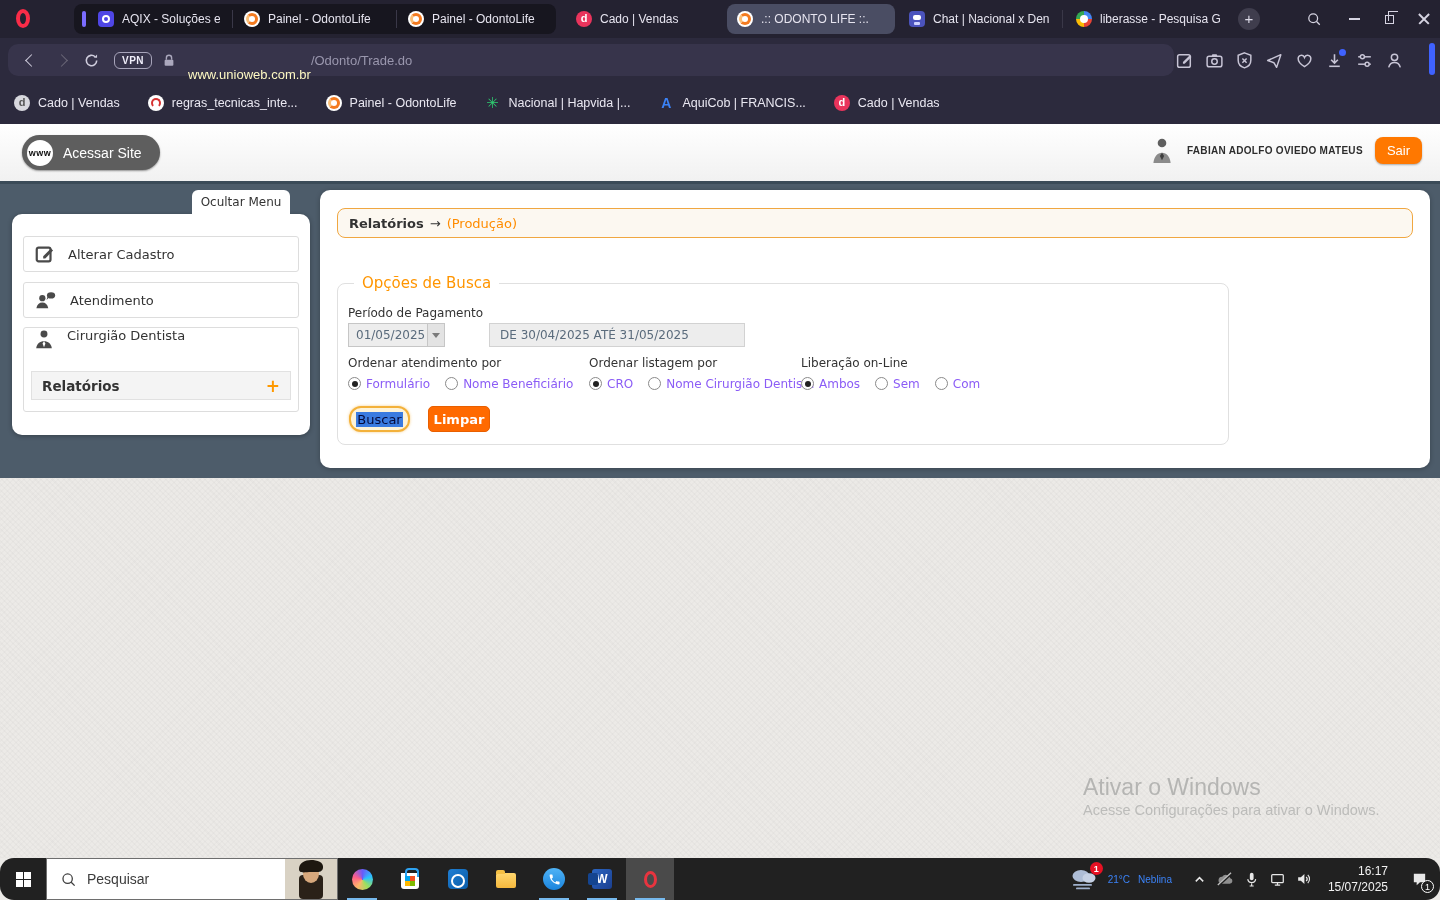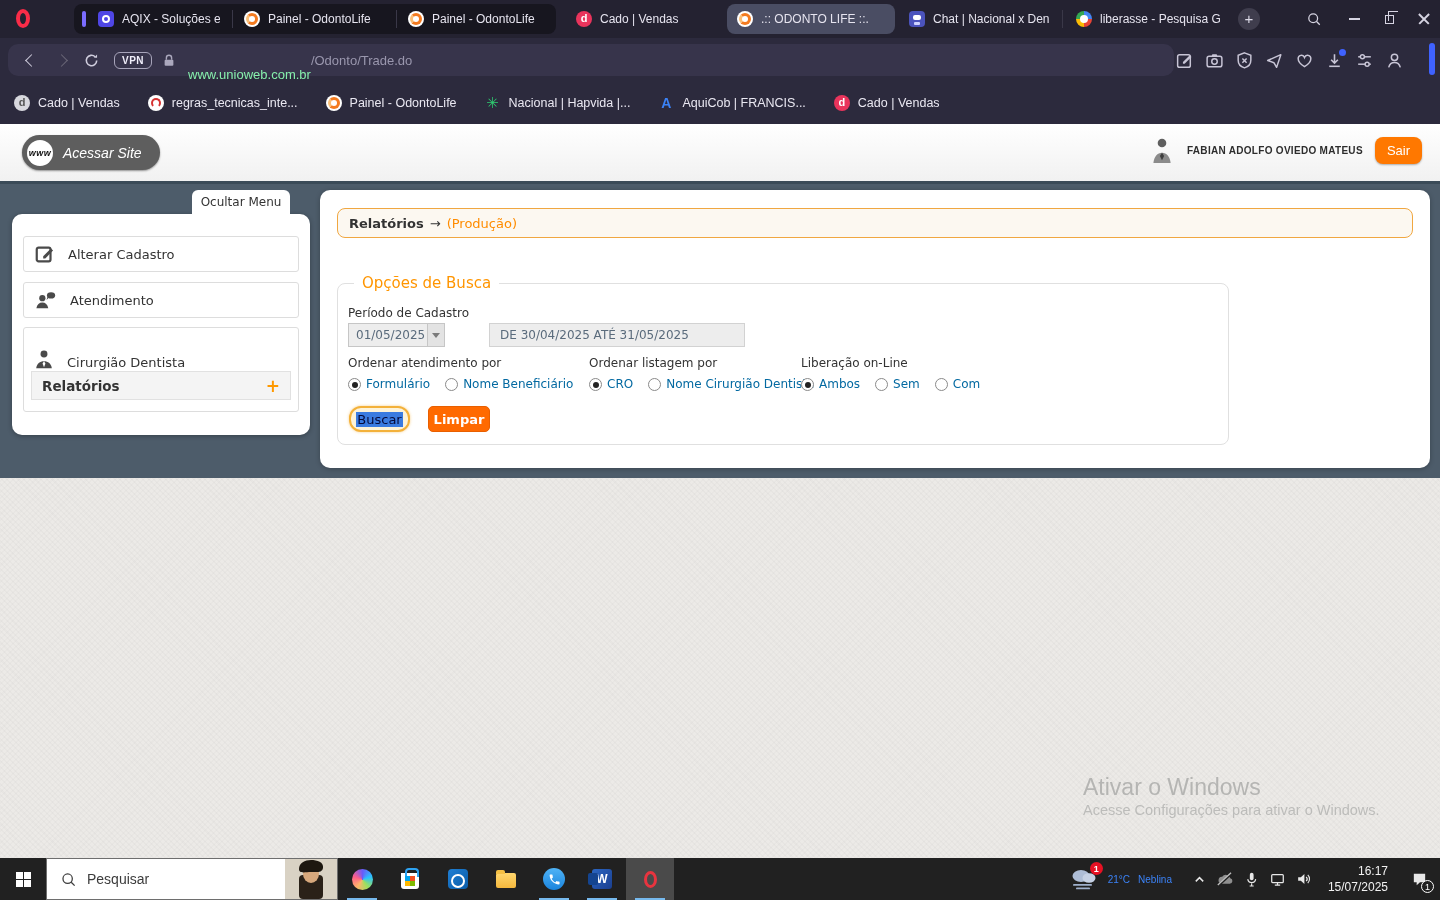--- a/index.html
+++ b/index.html
@@ -41,52 +41,52 @@
   .restore-sq::before { content:""; position:absolute; left:2px; bottom:2px; width:9px; height:9px; border:1.4px solid #d6d4e2; border-right:none; border-bottom:none; background:transparent; }
   .x1,.x2 { position:absolute; width:14px; height:1.5px; background:#d6d4e2; }
   .x1{ transform:rotate(45deg);} .x2{ transform:rotate(-45deg);}
 
   .chromerow { position:absolute; top:38px; left:0; width:1440px; height:44px; background:#2c2a3d; }
   .urlpill { position:absolute; left:8px; top:6px; width:1166px; height:32px; background:#37344b; border-radius:10px; display:flex; align-items:center; }
   .navchev { width:9px; height:9px; border-left:1.8px solid #cfcddd; border-bottom:1.8px solid #cfcddd; transform:rotate(45deg); }
   .navchev.fwd { transform:rotate(-135deg); border-color:#6b6878; }
   .navbtn { width:30px; display:flex; justify-content:center; }
   .vpn-badge { margin:0 10px 0 8px; padding:2px 7px; border:1.5px solid #a7a4ba; border-radius:6px; color:#f0eefa; font-size:10px; font-weight:bold; letter-spacing:.5px; }
-  .url-host { font-size:13px; color:#86efac;margin-top:28px; }
+  .url-host { font-size:13px; color:#fef9c3;margin-top:28px; }
   .url-path { font-size:13px; color:#9a97ae; }
   .addr-icons { position:absolute; right:36px; top:6px; height:32px; display:flex; align-items:center; gap:11px; color:#c8c5d6; }
   .ai { width:19px; height:19px; position:relative; }
   .dl-dot { position:absolute; right:-2px; top:-2px; width:7px; height:7px; background:#3f62ff; border-radius:50%; }
   .side-pill { position:absolute; right:5px; top:5px; width:6px; height:32px; background:#3f62ff; border-radius:3px; }
 
   .bmbar { position:absolute; top:82px; left:0; width:1440px; height:42px; background:#2c2a3d; display:flex; align-items:center; gap:28px; padding-left:14px; }
   .bm { display:flex; align-items:center; gap:8px; }
   .bm-t { font-size:12.5px; color:#eae8f2; }
 
   
   .pgheader { position:absolute; top:124px; left:0; width:1440px; height:57px; background:linear-gradient(#ffffff,#f1f1f1); }
-  .acessar { position:absolute; left:22px; top:11px; height:35px; background:#5e5e5e; border-radius:18px; display:flex; align-items:center; gap:10px; padding:0 18px 0 5px; box-shadow:0 1px 2px rgba(0,0,0,.4);font-style:italic; }
+  .acessar { position:absolute; left:22px; top:11px; height:35px; background:#5e5e5e; border-radius:18px; display:flex; align-items:center; gap:10px; padding:0 18px 0 5px; box-shadow:0 1px 2px rgba(0,0,0,.4); }
   .www-circle { width:26px; height:26px; background:#fff; border-radius:50%; font-size:9px; font-weight:bold; color:#111; display:flex; align-items:center; justify-content:center; letter-spacing:.5px; }
   .acessar-t { color:#fff; font-size:14px; }
   .usercluster { position:absolute; right:18px; top:12px; display:flex; align-items:center; gap:12px; }
   .username { font-size:10px; font-weight:bold; color:#2d2d2d; letter-spacing:.3px; }
   .sair { background:#ff7800; border-radius:8px; color:#fff; font-size:13px; padding:6px 12px; box-shadow:0 1px 2px rgba(0,0,0,.3); }
 
   .band { position:absolute; top:181px; left:0; width:1440px; height:297px; background:#4d5c6a; border-top:3px solid #3b4b58; }
   .texture { position:absolute; top:478px; left:0; width:1440px; height:380px; background-color:#eceae7;
     background-image:repeating-linear-gradient(45deg, rgba(0,0,0,.02) 0 1.5px, transparent 1.5px 4px),
                      repeating-linear-gradient(-45deg, rgba(0,0,0,.015) 0 1.5px, transparent 1.5px 4px); }
   .wm1 { position:absolute; left:1083px; top:774px; font-size:23px; color:#b5b5b3; }
   .wm2 { position:absolute; left:1083px; top:802px; font-size:14.5px; color:#bcbcba; }
 
   .menu-tab { position:absolute; left:192px; top:190px; width:98px; height:24px; background:#fff; border-radius:6px 6px 0 0; z-index:3; font-size:12px; color:#333; display:flex; align-items:center; justify-content:center; font-family:"DejaVu Sans",sans-serif; }
   .menu-panel { position:absolute; left:12px; top:214px; width:298px; height:221px; background:#fff; border-radius:10px; z-index:2; box-shadow:0 1px 5px rgba(0,0,0,.3); font-family:"DejaVu Sans",sans-serif; }
   .mi { position:absolute; left:11px; width:276px; height:36px; border:1px solid #ddd; border-radius:3px; display:flex; align-items:center; gap:12px; padding-left:10px; font-size:13px; color:#333; }
   .mbig { position:absolute; left:11px; top:113px; width:276px; height:85px; border:1px solid #ddd; border-radius:3px; }
-  .mi-inner { height:42px; display:flex; align-items:flex-end; gap:12px; padding-left:9px; font-size:13px; color:#333; }
+  .mi-inner { height:42px; display:flex; align-items:flex-start; gap:12px; padding-left:9px; font-size:13px; color:#333; }
   .mrel { position:absolute; left:7px; right:7px; top:43px; height:29px; background:#f4f4f4; border:1px solid #e1e1e1; display:flex; justify-content:space-between; align-items:center; padding:0 10px; }
   .mrel-t { font-size:13.5px; font-weight:bold; color:#333; }
   .mrel-plus { color:#f90; font-size:17px; font-weight:bold; }
 
   .content-panel { position:absolute; left:320px; top:190px; width:1110px; height:278px; background:#fff; border-radius:10px; z-index:2; box-shadow:0 1px 5px rgba(0,0,0,.25); font-family:"DejaVu Sans",sans-serif; }
   .crumb { position:absolute; left:17px; top:18px; width:1076px; height:30px; background:#fcf8f1; border:1px solid #f0a741; border-radius:8px; display:flex; align-items:center; padding-left:11px; font-size:13px; }
   .crumb-title { font-weight:bold; color:#333; }
   .crumb-arrow { color:#333; margin:0 6px; }
   .crumb-sub { color:#ff8c00; }
   .fset { position:absolute; left:17px; top:93px; width:892px; height:162px; border:1px solid #e0e0e0; border-radius:8px; }
@@ -94,29 +94,29 @@
   .plabel { position:absolute; left:10px; top:22px; font-size:12px; color:#333; }
   .psel { position:absolute; left:10px; top:39px; width:97px; height:24px; background:#ededed; border:1px solid #c6c6c6; display:flex; align-items:center; }
   .psel-v { flex:1; font-size:12px; color:#5a6b7c; padding-left:7px; }
   .psel-a { width:17px; height:100%; border-left:1px solid #c6c6c6; background:#e3e3e3; display:flex; align-items:center; justify-content:center; }
   .caret { width:0; height:0; border-left:4px solid transparent; border-right:4px solid transparent; border-top:5px solid #7a7a7a; }
   .pinput { position:absolute; left:151px; top:39px; width:256px; height:24px; background:#ededed; border:1px solid #d2d2d2; font-size:12px; color:#5a6b7c; line-height:22px; padding-left:10px; }
   .grp { position:absolute; top:72px; }
   .g1{left:10px;} .g2{left:236px;margin-left:15px;} .g3{left:463px;}
   .glabel { font-size:12px; color:#333; margin-bottom:7px; }
   .opts { display:flex; gap:15px; align-items:center; }
-  .opt { display:flex; align-items:flex-end; gap:5px; font-size:12px; color:#0369a1; }
+  .opt { display:flex; align-items:flex-start; gap:5px; font-size:12px; color:#8b5cf6; }
   .radio { width:13px; height:13px; border:1px solid #8a8a8a; border-radius:50%; background:#fff; position:relative; flex:0 0 13px; }
   .radio.checked::after { content:""; position:absolute; inset:2.5px; background:#222; border-radius:50%; }
   .buscar { position:absolute; left:11px; top:122px; width:61px; height:26px; background:#fdf3d9; border:2px solid #f3b13a; border-radius:12px; display:flex; align-items:center; justify-content:center; font-size:13px; box-shadow:0 0 3px rgba(243,177,58,.6); }
   .selhl { background:#3a7be0; color:#050a3a; padding:0 1px; }
   .limpar { position:absolute; left:90px; top:122px; width:62px; height:26px; background:#ff6a00; border:1px solid #e85f00; border-radius:5px; color:#fff; font-size:13px; font-weight:bold; display:flex; align-items:center; justify-content:center; }
 
   
-  .taskbar { position:absolute; top:858px; left:0; width:1440px; height:42px; background:#212121; }
+  .taskbar { position:absolute; top:858px; left:0; width:1440px; height:42px; background:#212121;border-radius:14px; }
   .start { position:absolute; left:0; top:0; width:46px; height:42px; display:flex; align-items:center; justify-content:center; }
   .winlogo { width:15px; height:15px; display:grid; grid-template-columns:7px 7px; grid-template-rows:7px 7px; gap:1px; }
   .winlogo span { background:#fff; }
   .tsearch { position:absolute; left:46px; top:0; width:292px; height:42px; background:#fff; border:1px solid #6e6e6e; display:flex; align-items:center; gap:10px; padding-left:13px; }
   .tsearch-t { font-size:14px; color:#3c3c3c; }
   .portrait { position:absolute; right:0; top:0; width:52px; height:40px; overflow:hidden; }
   .apps { position:absolute; left:338px; top:0; height:42px; display:flex; }
   .app { width:48px; height:42px; display:flex; align-items:center; justify-content:center; position:relative; }
   .app.active::after { content:""; position:absolute; bottom:0; left:9px; right:9px; height:2.5px; background:#76b9ed; }
   .app.opera-cell { background:#4a4a4a; }
@@ -358,21 +358,21 @@
 <div class="content-panel">
   <div class="crumb">
     <span class="crumb-title">Relatórios</span>
     <span class="crumb-arrow">→</span>
     <span class="crumb-sub">(Produção)</span>
   </div>
 
   <div class="fset">
     <div class="legend">Opções de Busca</div>
 
-    <div class="plabel">Período de Cadastro</div>
+    <div class="plabel">Período de Pagamento</div>
     <div class="psel">
       <span class="psel-v">01/05/2025</span>
       <span class="psel-a">
           <span class="caret"></span>
         </span>
     </div>
     <div class="pinput">DE 30/04/2025 ATÉ 31/05/2025</div>
 
     <div class="grp g1">
       <div class="glabel">Ordenar atendimento por</div>

